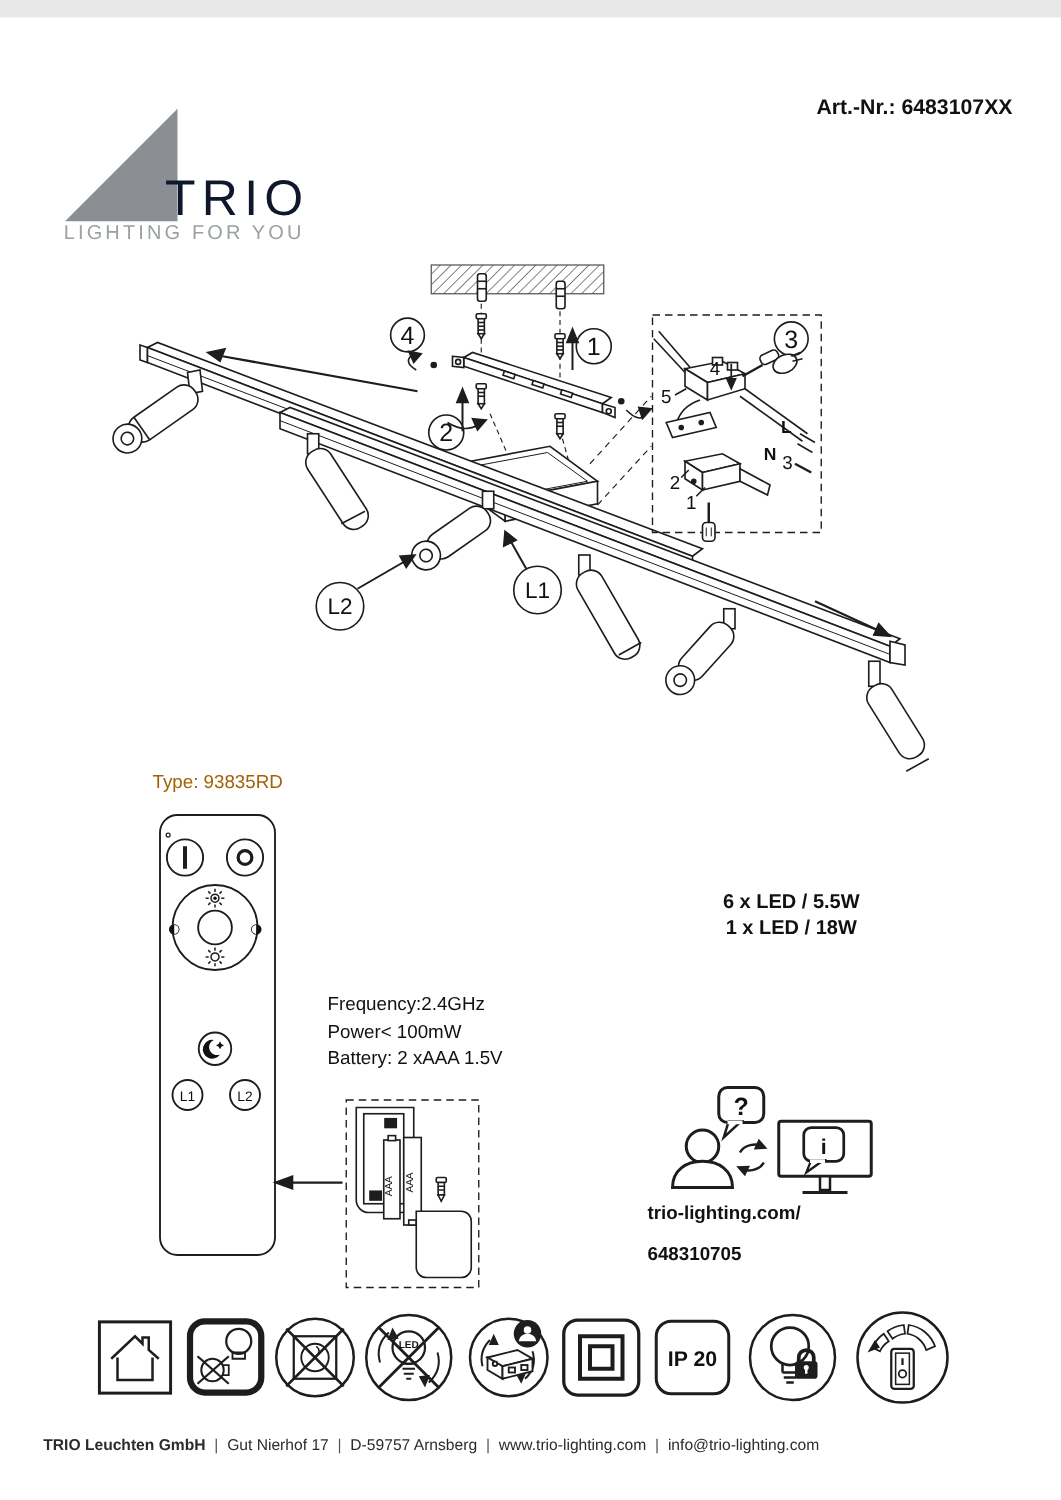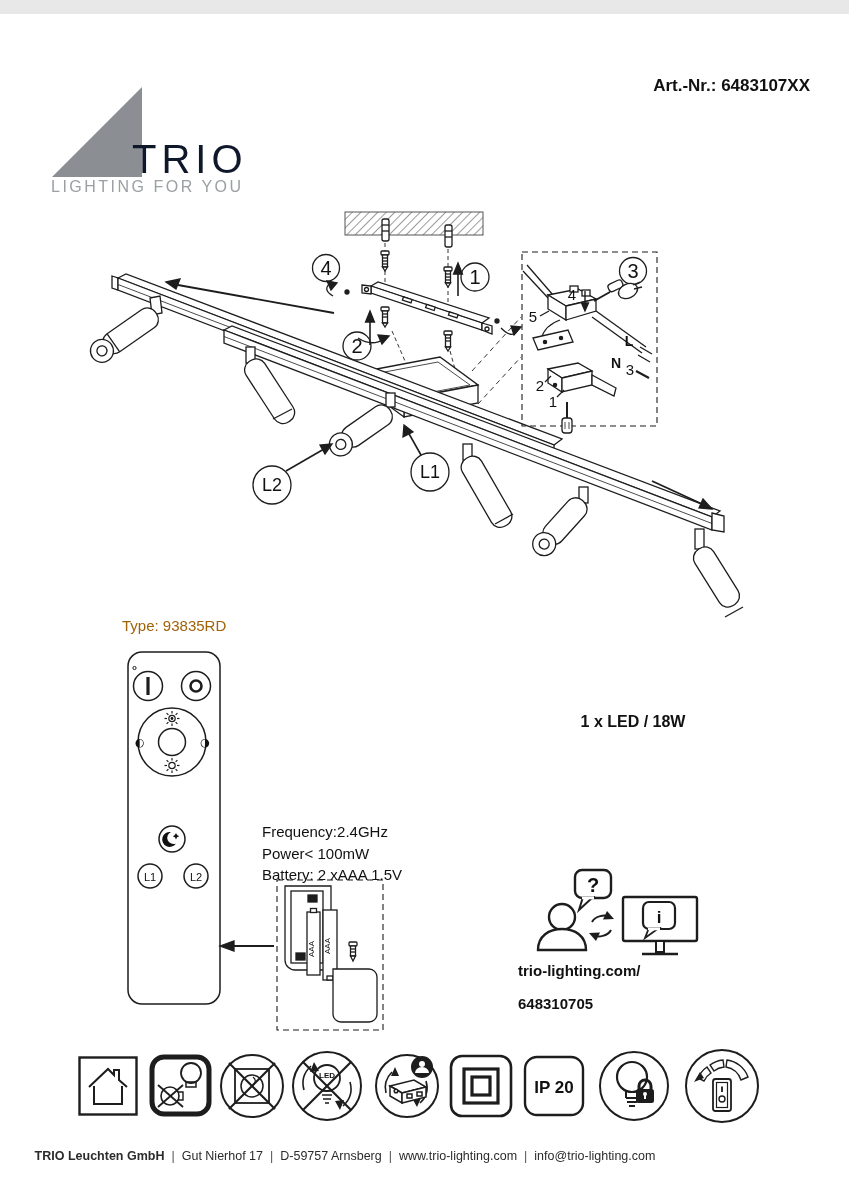--- a/index.html
+++ b/index.html
@@ -323,24 +323,25 @@
         <path d="M58,189 l1.1,2.1 2.1,1.1 -2.1,1.1 -1.1,2.1 -1.1,-2.1 -2.1,-1.1 2.1,-1.1 z" fill="#111" stroke="none"></path>
       </g>
       <circle cx="32" cy="232" r="12"></circle>
       <circle cx="78" cy="232" r="12"></circle>
       <text x="32" y="236.5" font-size="11" text-anchor="middle" stroke="none">L1</text>
       <text x="78" y="236.5" font-size="11" text-anchor="middle" stroke="none">L2</text>
     </g>
   </svg>
 
   <div class="abs specs" style="left:528px;top:697px;">
+    <div>6 x LED / 5.5W</div>
     <div>1 x LED / 18W</div>
   </div>
 
-  <div class="abs rf" style="left:262px;top:807px;">
+  <div class="abs rf" style="left:262px;top:779px;">
     <div>Frequency:2.4GHz</div>
     <div>Power&lt; 100mW</div>
     <div>Battery: 2 xAAA 1.5V</div>
   </div>
 
   <svg class="abs" style="left:210px;top:855px;" width="190" height="170" viewBox="0 0 190 170">
     <g fill="none" stroke="#1d1d1d" stroke-width="1.3">
       <rect x="67" y="11" width="106" height="150" stroke-dasharray="6 4" stroke-width="1.1"></rect>
       <line x1="64" y1="77" x2="22" y2="77" stroke-width="1.8"></line>
       <polygon points="10,77 24,72 24,82" fill="#1d1d1d"></polygon>

